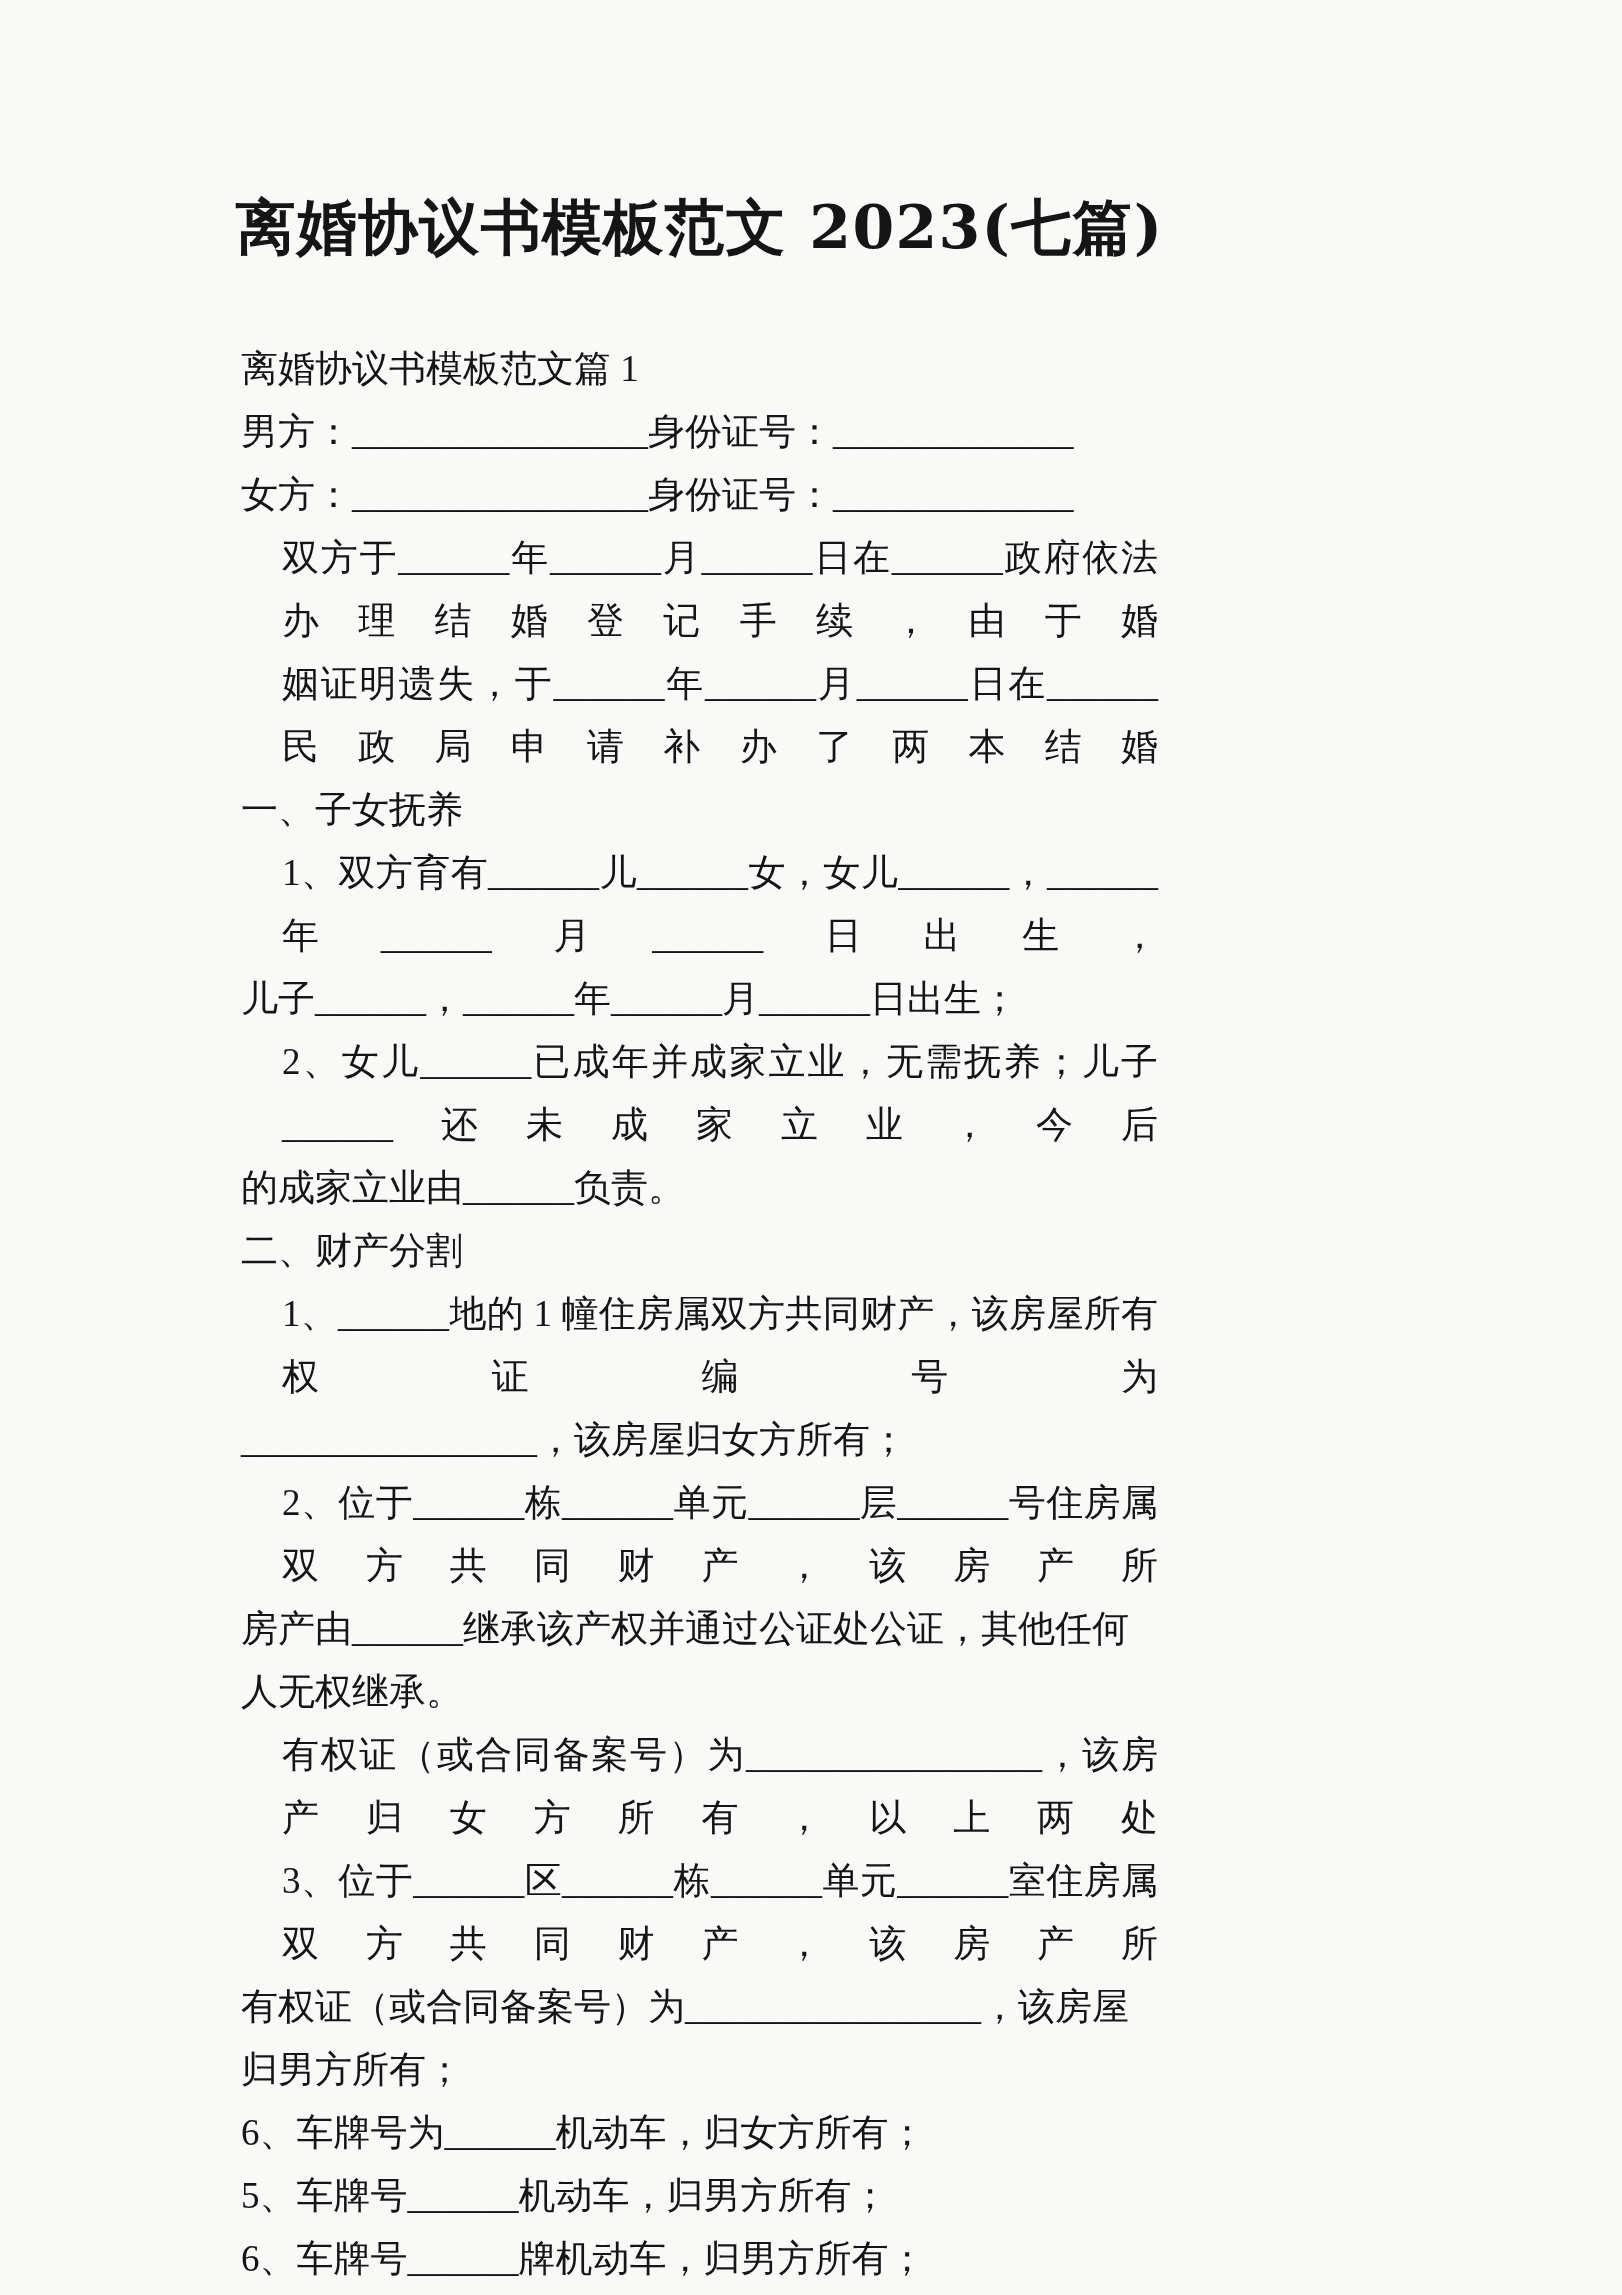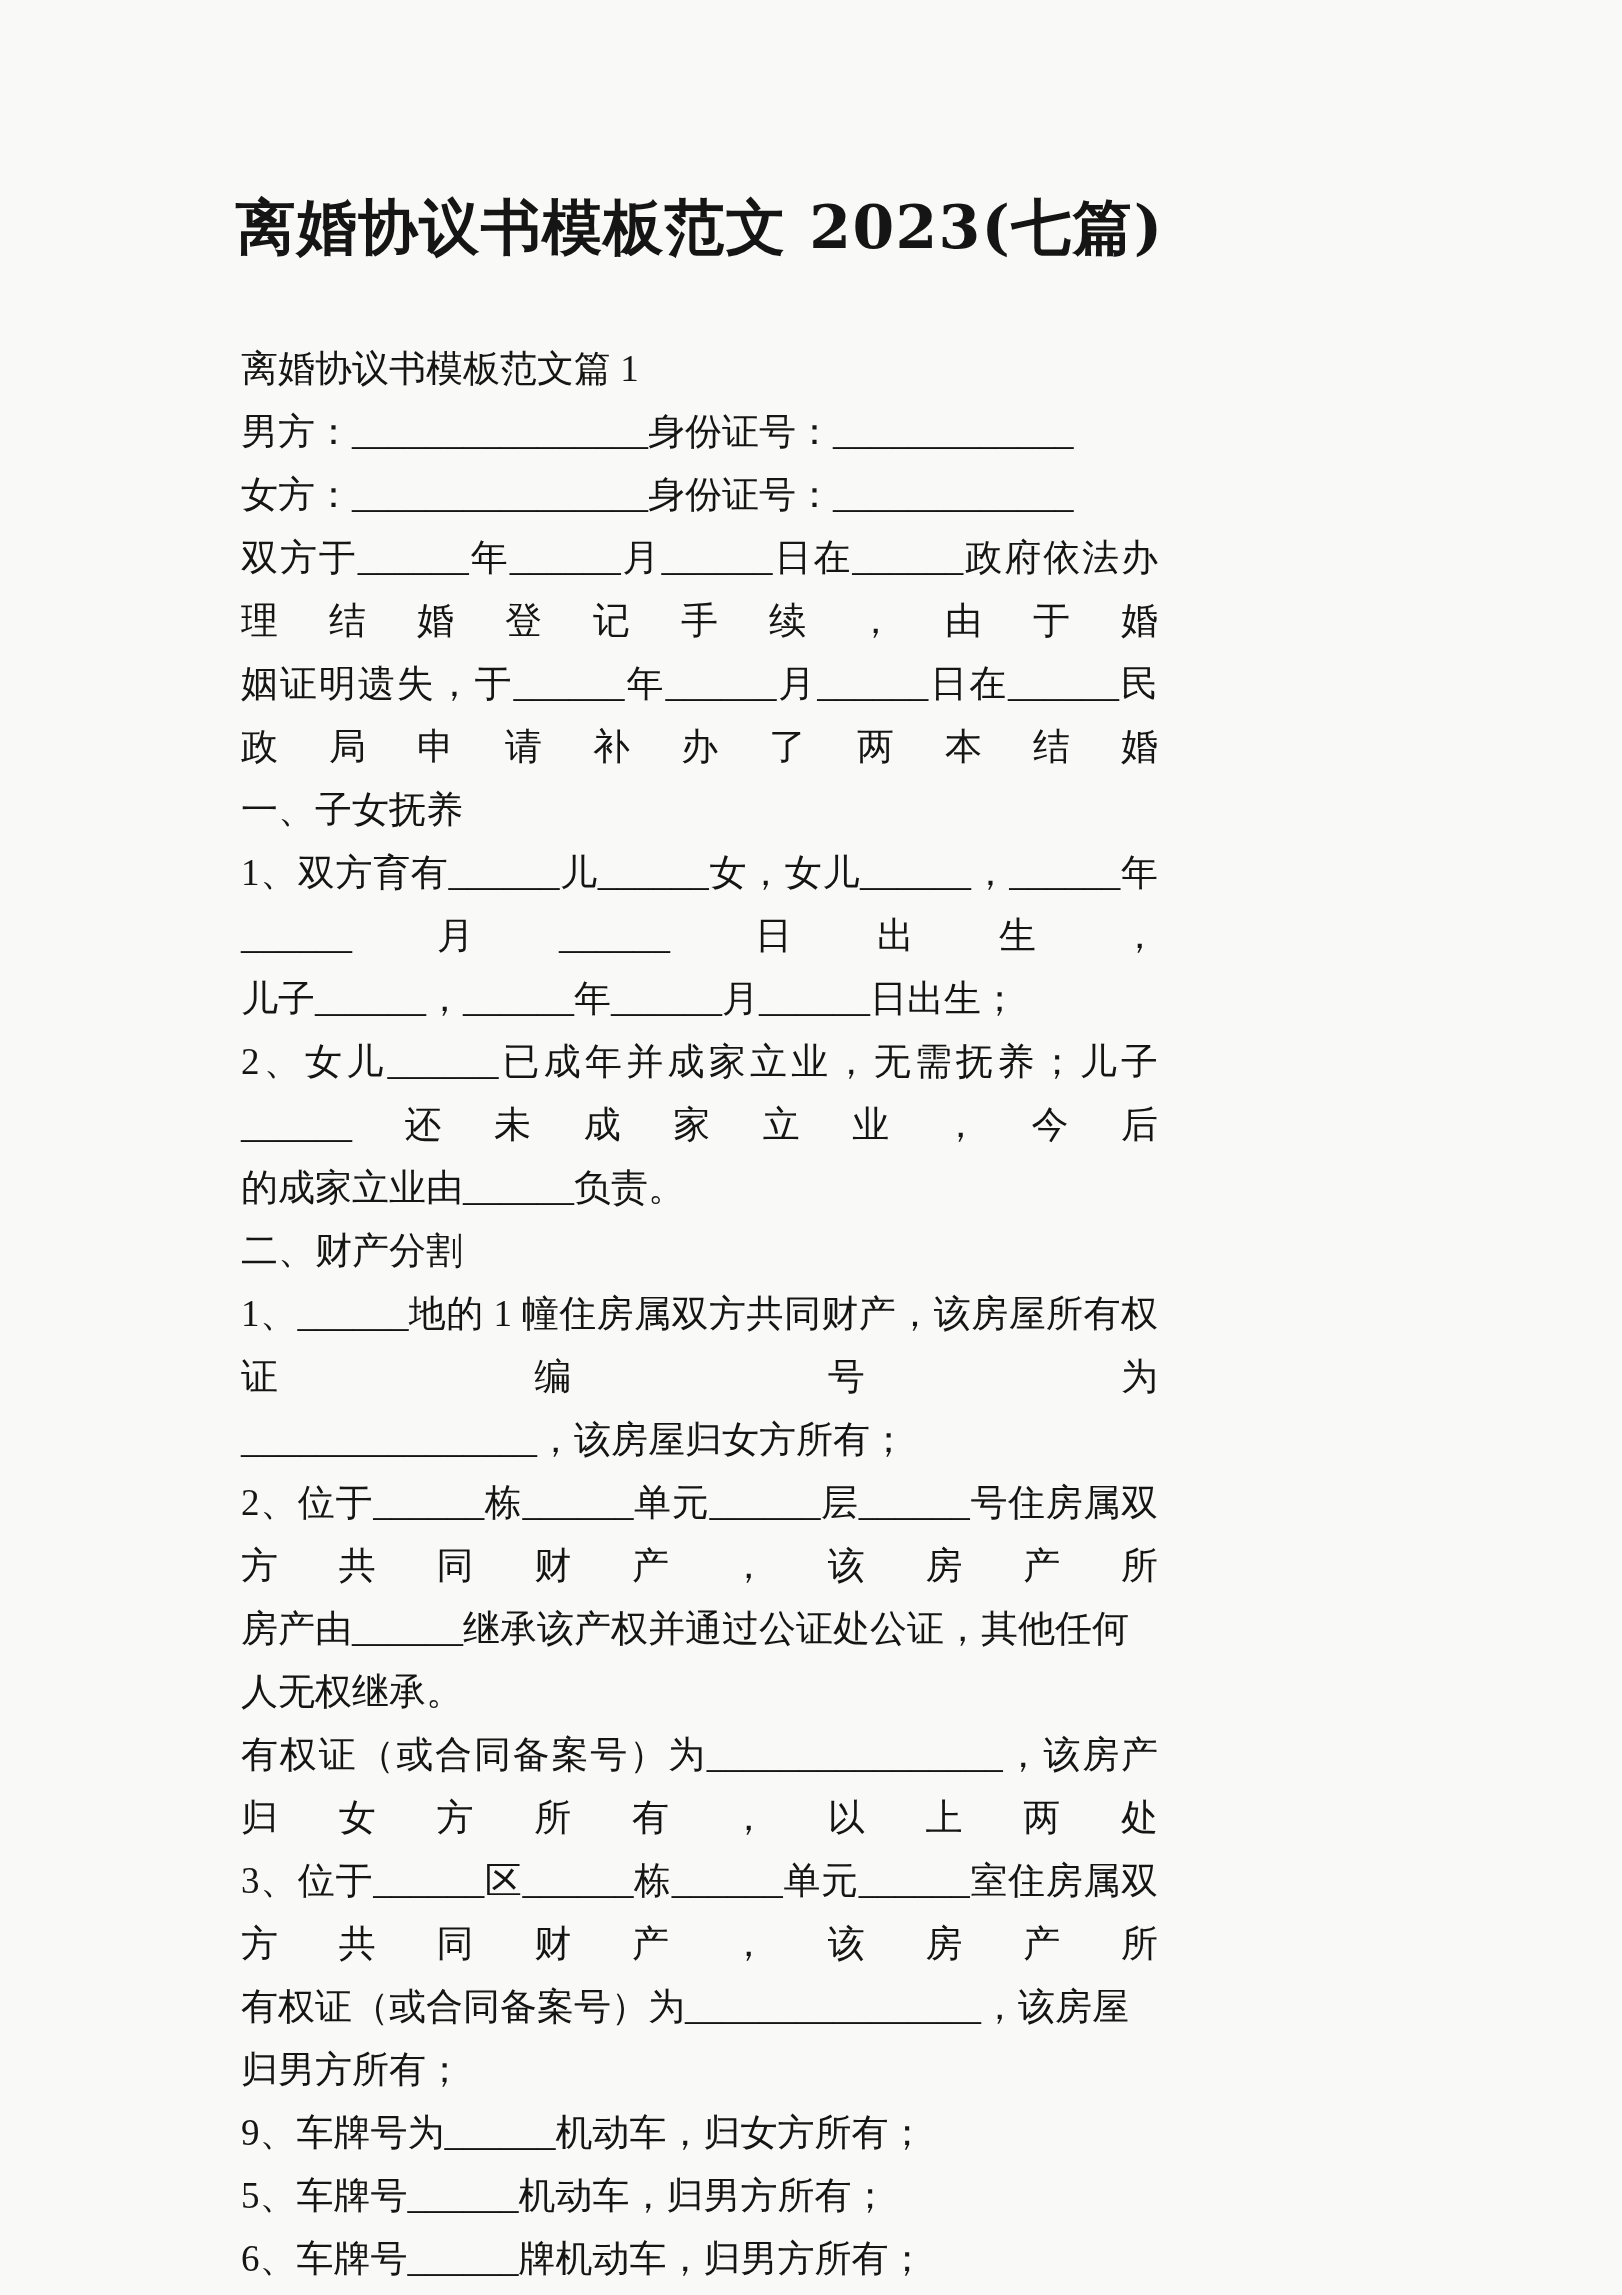--- a/index.html
+++ b/index.html
@@ -35,20 +35,21 @@
     line-height: 63px;
     font-family: Liberation Serif, serif;
   }
   .line {
     text-align: left;
     white-space: normal;
   }
   .line.full {
     text-align: justify;
     text-align-last: justify;
+    margin-left: 41px;
   }
 </style>
 </head>
 <body>
 
 <div class="page">
   <div class="doc-title">离婚协议书模板范文 2023(七篇)</div>
   <div class="content">
     <div class="line">离婚协议书模板范文篇 1</div>
     <div class="line">男方：________________身份证号：_____________</div>
@@ -61,19 +62,19 @@
     <div class="line full">2、女儿______已成年并成家立业，无需抚养；儿子______还未成家立业，今后</div>
     <div class="line">的成家立业由______负责。</div>
     <div class="line">二、财产分割</div>
     <div class="line full">1、______地的 1 幢住房属双方共同财产，该房屋所有权证编号为</div>
     <div class="line">________________，该房屋归女方所有；</div>
     <div class="line full">2、位于______栋______单元______层______号住房属双方共同财产，该房产所</div>
     <div class="line">房产由______继承该产权并通过公证处公证，其他任何人无权继承。</div>
     <div class="line full">有权证（或合同备案号）为________________，该房产归女方所有，以上两处</div>
     <div class="line full">3、位于______区______栋______单元______室住房属双方共同财产，该房产所</div>
     <div class="line">有权证（或合同备案号）为________________，该房屋归男方所有；</div>
-    <div class="line">9、车牌号为______机动车，归女方所有；</div>
+    <div class="line">6、车牌号为______机动车，归女方所有；</div>
     <div class="line">5、车牌号______机动车，归男方所有；</div>
     <div class="line">6、车牌号______牌机动车，归男方所有；</div>
 
   </div>
 </div>
 
 
 </body></html>

